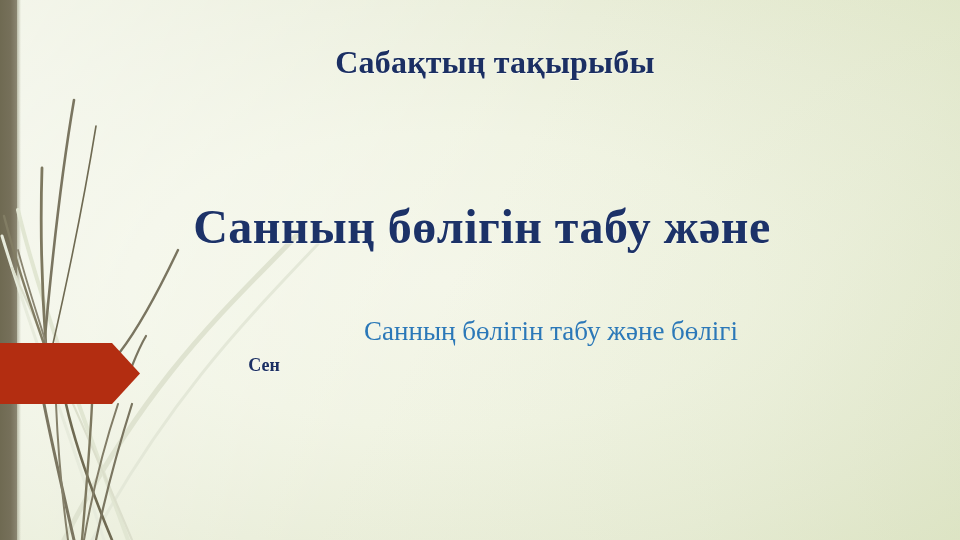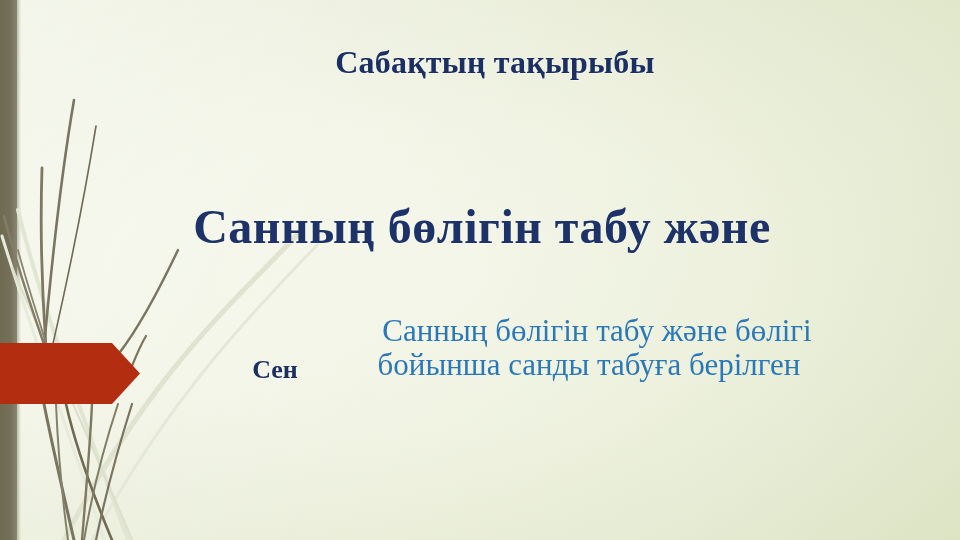--- a/index.html
+++ b/index.html
@@ -112,42 +112,42 @@
     letter-spacing: 0.5px;
     text-shadow: 0.6px 0.6px 0 rgba(255,255,255,0.4);
     margin-top: 40px;
   }
   .main-title .line { display: block; white-space: nowrap; }
   .main-title .line1 { transform: translateX(22px); }
   .main-title .line2 { transform: translateX(-5px); }
 
   .sen-label {
     position: absolute;
-    left: 215px;
+    left: 204px;
     top: 355px;
     width: 120px;
     text-align: center;
     color: #1b2f63;
     font-family: "Liberation Serif", serif;
     font-weight: bold;
-    font-size: 26px;
+    font-size: 18px;
     text-shadow: 0.5px 0.5px 0 rgba(255,255,255,0.4);
   }
 
   .body-text {
     position: absolute;
     left: 340px;
     top: 314px;
     width: 490px;
     color: #2b78b8;
     font-family: "Liberation Serif", serif;
     font-weight: normal;
-    font-size: 31px;
+    font-size: 27px;
     line-height: 34px;
-    text-align: center;
+    text-align: left;
   }
   .body-text .line { display: block; white-space: nowrap; }
   .body-text .bline1 { padding-left: 24px; }
   .body-text .bline2 { padding-left: 8px; }
   .body-text .bline3 { padding-left: 0px; }
 </style>
 </head>
 <body>
 
 <div id="slide">
@@ -194,16 +194,15 @@
   </div>
 
   <div class="main-title">
     <span class="line line1">Санның бөлігін табу және</span>
   </div>
 
   <div class="sen-label">Сен</div>
 
   <div class="body-text">
     <span class="line bline1">Санның  бөлігін табу және бөлігі</span>
-    <span class="line bline2">бойынша  санды  табуға берілген</span>
   </div>
 
 </div>
 
 </body></html>

